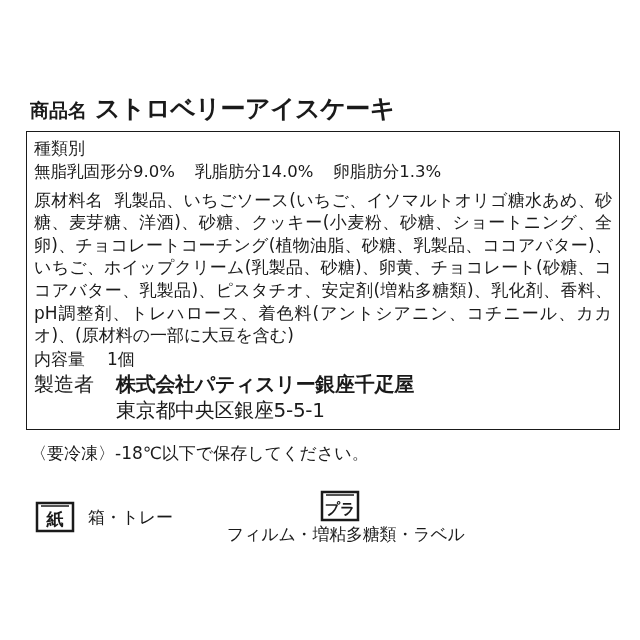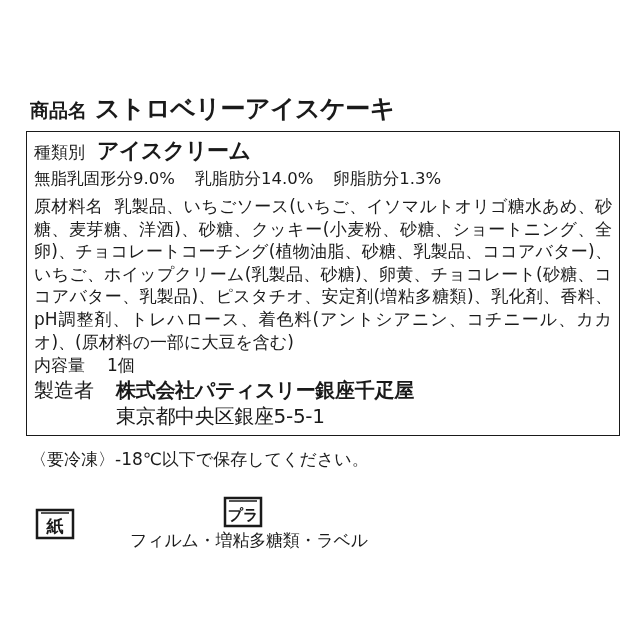--- a/index.html
+++ b/index.html
@@ -145,21 +145,20 @@
 
   <div class="product-line">
     <span class="product-label">商品名</span>
     <span class="product-value">ストロベリーアイスケーキ</span>
   </div>
 
   <div class="info-box">
 
     <div class="row row-kind">
       <span class="k-label">種類別</span>
-      <span class="k-value-big">アイスクリーム</span>
     </div>
 
     <div class="nutri-row">
       <span>無脂乳固形分9.0%</span>
       <span>乳脂肪分14.0%</span>
       <span>卵脂肪分1.3%</span>
     </div>
 
     <div class="ingredients">
       <span>原材料名</span>&nbsp;&nbsp;<span>乳製品、いちごソース(いちご、イソマルトオリゴ糖水あめ、砂糖、麦芽糖、洋酒)、砂糖、クッキー(小麦粉、砂糖、ショートニング、全卵)、チョコレートコーチング(植物油脂、砂糖、乳製品、ココアバター)、いちご、ホイップクリーム(乳製品、砂糖)、卵黄、チョコレート(砂糖、ココアバター、乳製品)、ピスタチオ、安定剤(増粘多糖類)、乳化剤、香料、pH調整剤、トレハロース、着色料(アントシアニン、コチニール、カカオ)、(原材料の一部に大豆を含む)</span>
@@ -185,20 +184,21 @@
   <div class="marks">
 
     <div class="mark-group">
       <span class="mark-icon">
         <svg width="42" height="34" viewBox="0 0 42 34">
           <path d="M3 3 L39 3 L39 31 L3 31 Z" fill="none" stroke="#1a1a1a" stroke-width="2.5"></path>
           <path d="M7 6 L35 6" stroke="#1a1a1a" stroke-width="1.5" fill="none"></path>
           <text x="21" y="25" font-size="17" font-family="DejaVu Sans, sans-serif" font-weight="bold" text-anchor="middle" fill="#1a1a1a">紙</text>
         </svg>
       </span>
+      <span class="mark-text">箱・トレー</span>
     </div>
 
     <div class="mark-group">
       <span class="mark-icon">
         <svg width="42" height="34" viewBox="0 0 42 34">
           <path d="M3 3 L39 3 L39 31 L3 31 Z" fill="none" stroke="#1a1a1a" stroke-width="2.5"></path>
           <path d="M7 6 L35 6" stroke="#1a1a1a" stroke-width="1.5" fill="none"></path>
           <text x="21" y="25" font-size="15" font-family="DejaVu Sans, sans-serif" font-weight="bold" text-anchor="middle" fill="#1a1a1a">プラ</text>
         </svg>
       </span>

